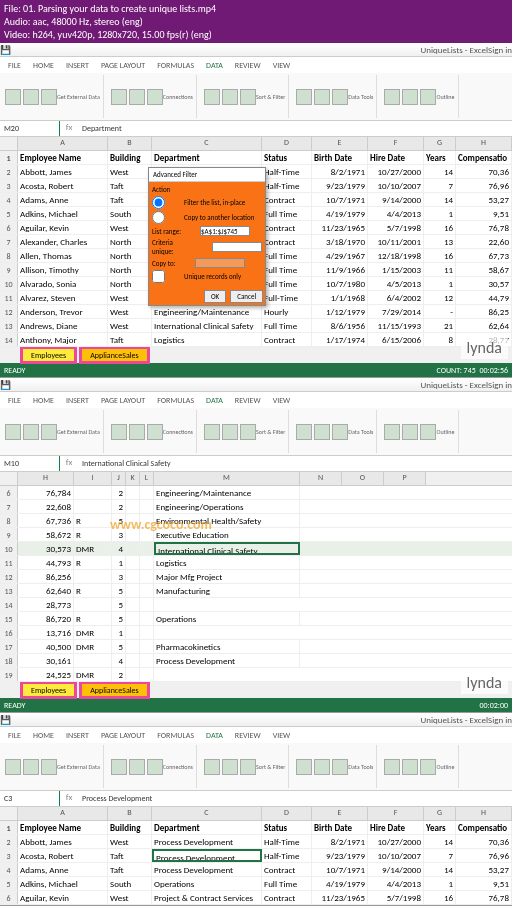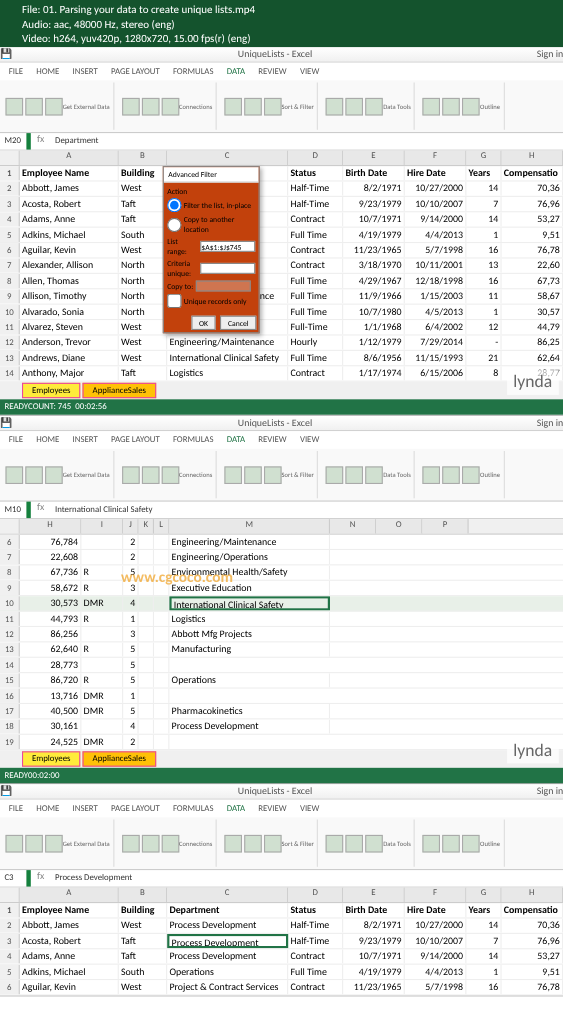--- a/index.html
+++ b/index.html
@@ -1,52 +1,52 @@
 <!DOCTYPE html>
 <html><head>
 <meta charset="utf-8">
 <style>
 *{margin:0;padding:0;box-sizing:border-box;font-family:Calibri,Arial,sans-serif}
 body{width:512px;background:#fff;font-size:9px}
-.file-header{background:#14532d;color:#fff;padding:2px 20px;font-size:10px;line-height:1.3}
+.file-header{background:#701a75;color:#fff;padding:2px 4px;font-size:10px;line-height:1.3}
 .excel-section{position:relative;border-bottom:1px solid #999}
 .title-bar{height:14px;background:linear-gradient(#fff,#f0f0f0);display:flex;align-items:center;font-size:9px;color:#555;justify-content:center;border-bottom:1px solid #ccc}
-.title-bar .title-text{flex:1;text-align:center}
+.title-bar .title-text{flex:1;text-align:right}
 .menu-bar{height:16px;background:#fff;display:flex;align-items:center;font-size:8px;color:#217346;padding-left:8px;gap:12px}
 .menu-bar span{color:#555;cursor:pointer}
 .menu-bar .active{color:#217346;font-weight:normal}
 .ribbon{height:48px;background:#f9f9f9;border-bottom:1px solid #ccc;display:flex;padding:2px;gap:4px;overflow:hidden}
 .ribbon-group{display:flex;align-items:center;border-right:1px solid #ddd;padding:0 3px;font-size:6px;color:#666}
 .ribbon-icons{display:flex;gap:2px;height:32px;align-items:center}
 .ribbon-icon{width:16px;height:16px;background:#d0e0d0;border:1px solid #aaa}
 .name-box{height:16px;display:flex;border-bottom:1px solid #ccc}
-.name-box-cell{width:28px;border-right:4px solid #15803d;font-size:8px;padding:2px 4px;color:#333}
+.name-box-cell{width:60px;border-right:1px solid #15803d;font-size:8px;padding:2px 4px;color:#333}
 .name-box-fx{width:18px;text-align:center;color:#888;font-size:9px}
 .name-box-formula{flex:1;font-size:8px;padding:2px 4px;color:#333}
 .col-headers{display:flex;height:14px;background:#f0f0f0;border-bottom:1px solid #ccc}
 .row-head{width:18px;background:#f0f0f0;border-right:1px solid #ccc;text-align:center;font-size:8px;color:#555;flex-shrink:0}
 .col-head{border-right:1px solid #ccc;text-align:center;font-size:8px;color:#555;background:#e8e8e8}
 .data-row{display:flex;height:14px;border-bottom:1px solid #eee;font-size:9px;white-space:nowrap;overflow:hidden}
 .data-row .row-head{line-height:14px}
 .cell{border-right:1px solid #eee;padding:0 2px;overflow:hidden;white-space:nowrap;line-height:14px}
 .cell.right{text-align:right}
 .header-row{font-weight:bold}
 .selected-cell{border:2px solid #217346!important}
 .selected-row-bg{background:#e8f0e8}
 .sheet-tabs{height:16px;display:flex;background:#f0f0f0;font-size:8px;align-items:center;gap:2px;padding-left:20px}
-.tab{padding:1px 8px;background:#fff;border:1px solid #ec4899}
+.tab{padding:1px 8px;background:#fff;border:3px solid #ec4899}
 .tab.active{background:#ffeb3b}
 .tab.appliance{background:#ffc107}
-.status-bar{height:14px;background:#217346;color:#fff;font-size:8px;display:flex;align-items:center;padding:0 4px;}
+.status-bar{height:14px;background:#217346;color:#fff;font-size:8px;display:flex;align-items:center;padding:0 4px;justify-content:space-between}
 .lynda-logo{position:absolute;bottom:18px;right:4px;font-size:16px;color:#666;background:rgba(255,255,255,0.7);padding:2px 6px}
 .lynda-logo .gray{color:#999}
-.adv-filter{position:absolute;top:0;left:148px;width:88px;background:#c2410c;border:1px solid #888;box-shadow:2px 2px 4px rgba(0,0,0,0.3);font-size:7px;z-index:10}
+.adv-filter{position:absolute;top:16px;left:148px;width:118px;background:#f97316;border:1px solid #888;box-shadow:2px 2px 4px rgba(0,0,0,0.3);font-size:7px;z-index:10}
 .adv-filter .af-title{background:#fff;padding:2px 4px;border-bottom:1px solid #ccc}
 .adv-filter .af-body{padding:3px}
-.adv-filter .af-row{display:flex;align-items:center;gap:2px;margin:2px 0}
+.adv-filter .af-row{display:flex;align-items:center;gap:19px;margin:2px 0}
 .adv-filter input[type=text]{width:50px;height:10px;font-size:7px;border:1px solid #888}
 .adv-filter .af-btns{display:flex;justify-content:flex-end;gap:4px;padding:2px}
 .adv-filter button{font-size:7px;padding:1px 6px;border:1px solid #888;background:#eee}
 .watermark{position:absolute;top:30px;left:110px;font-size:14px;font-weight:bold;color:#f0a020;opacity:0.7}
 
 
 .cA{width:90px}.cB{width:44px}.cC{width:110px}.cD{width:50px}.cE{width:56px}.cF{width:56px}.cG{width:32px}.cH{width:56px}
 .cH2{width:56px}.cI2{width:38px}.cJ2{width:14px}.cK2{width:14px}.cL2{width:14px}.cM2{width:146px}.cN2{width:42px}.cO2{width:42px}.cP2{width:42px}
 </style>
 </head>
@@ -228,21 +228,21 @@
         <div class="cell cB">West</div>
         <div class="cell cC">Project &amp;</div>
         <div class="cell cD">Contract</div>
         <div class="cell cE right">11/23/1965</div>
         <div class="cell cF right">5/7/1998</div>
         <div class="cell cG right">16</div>
         <div class="cell cH right">76,78</div>
       </div>
       <div class="data-row">
         <div class="row-head">7</div>
-        <div class="cell cA">Alexander, Allison</div>
+        <div class="cell cA">Alexander, Charles</div>
         <div class="cell cB">North</div>
         <div class="cell cC">Process D</div>
         <div class="cell cD">Contract</div>
         <div class="cell cE right">3/18/1970</div>
         <div class="cell cF right">10/11/2001</div>
         <div class="cell cG right">13</div>
         <div class="cell cH right">22,60</div>
       </div>
       <div class="data-row">
         <div class="row-head">8</div>
@@ -464,21 +464,21 @@
         <div class="cell cL2"></div>
         <div class="cell cM2">Logistics</div>
       </div>
       <div class="data-row">
         <div class="row-head">12</div>
         <div class="cell cH2 right">86,256</div>
         <div class="cell cI2"></div>
         <div class="cell cJ2 right">3</div>
         <div class="cell cK2"></div>
         <div class="cell cL2"></div>
-        <div class="cell cM2">Abbott Mfg Projects</div>
+        <div class="cell cM2">Major Mfg Project</div>
       </div>
       <div class="data-row">
         <div class="row-head">13</div>
         <div class="cell cH2 right">62,640</div>
         <div class="cell cI2">R</div>
         <div class="cell cJ2 right">5</div>
         <div class="cell cK2"></div>
         <div class="cell cL2"></div>
         <div class="cell cM2">Manufacturing</div>
       </div>

